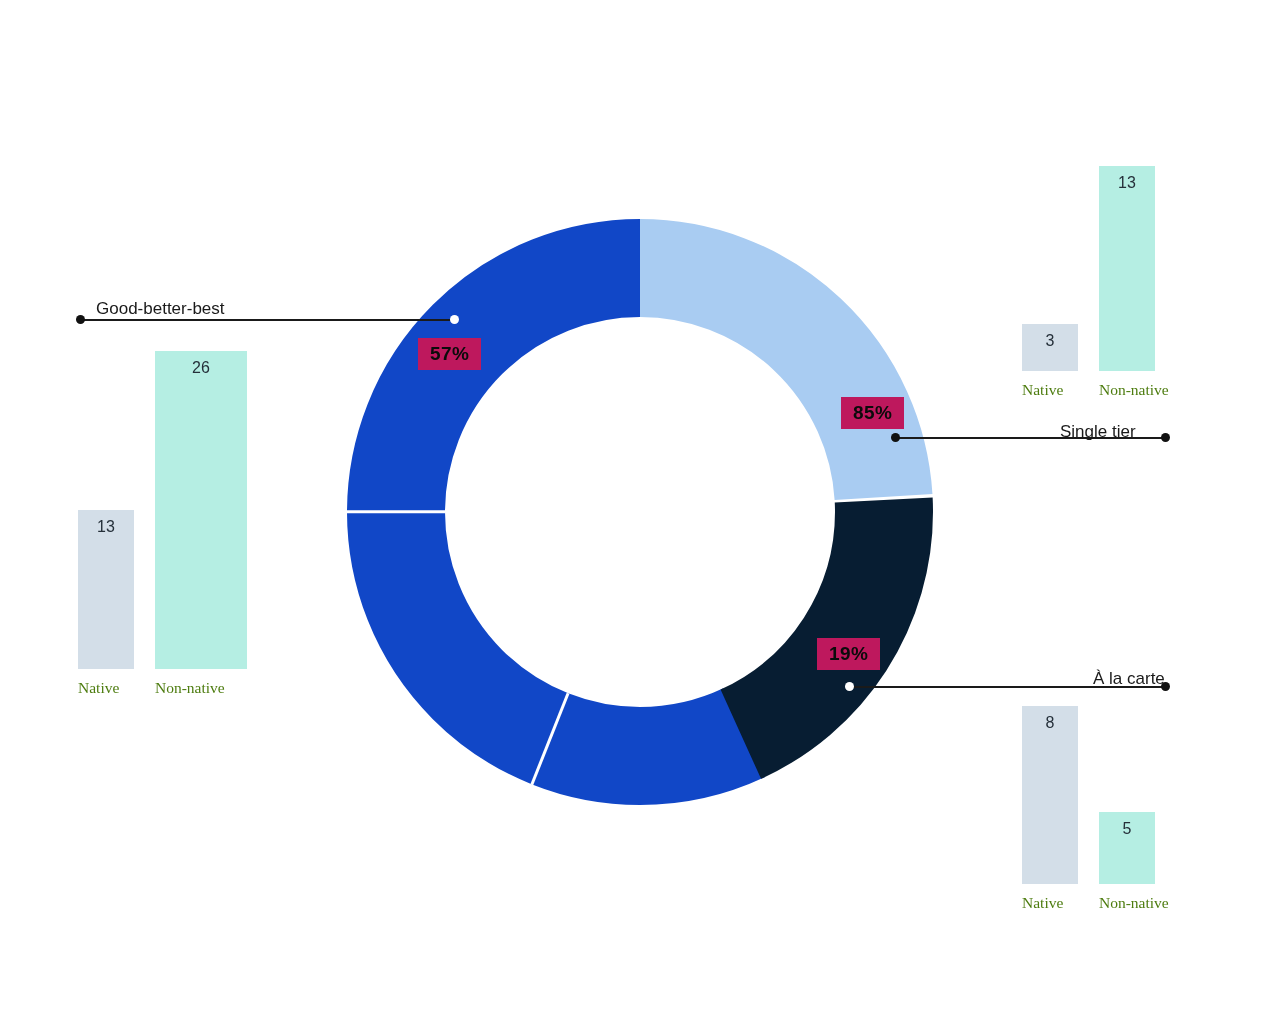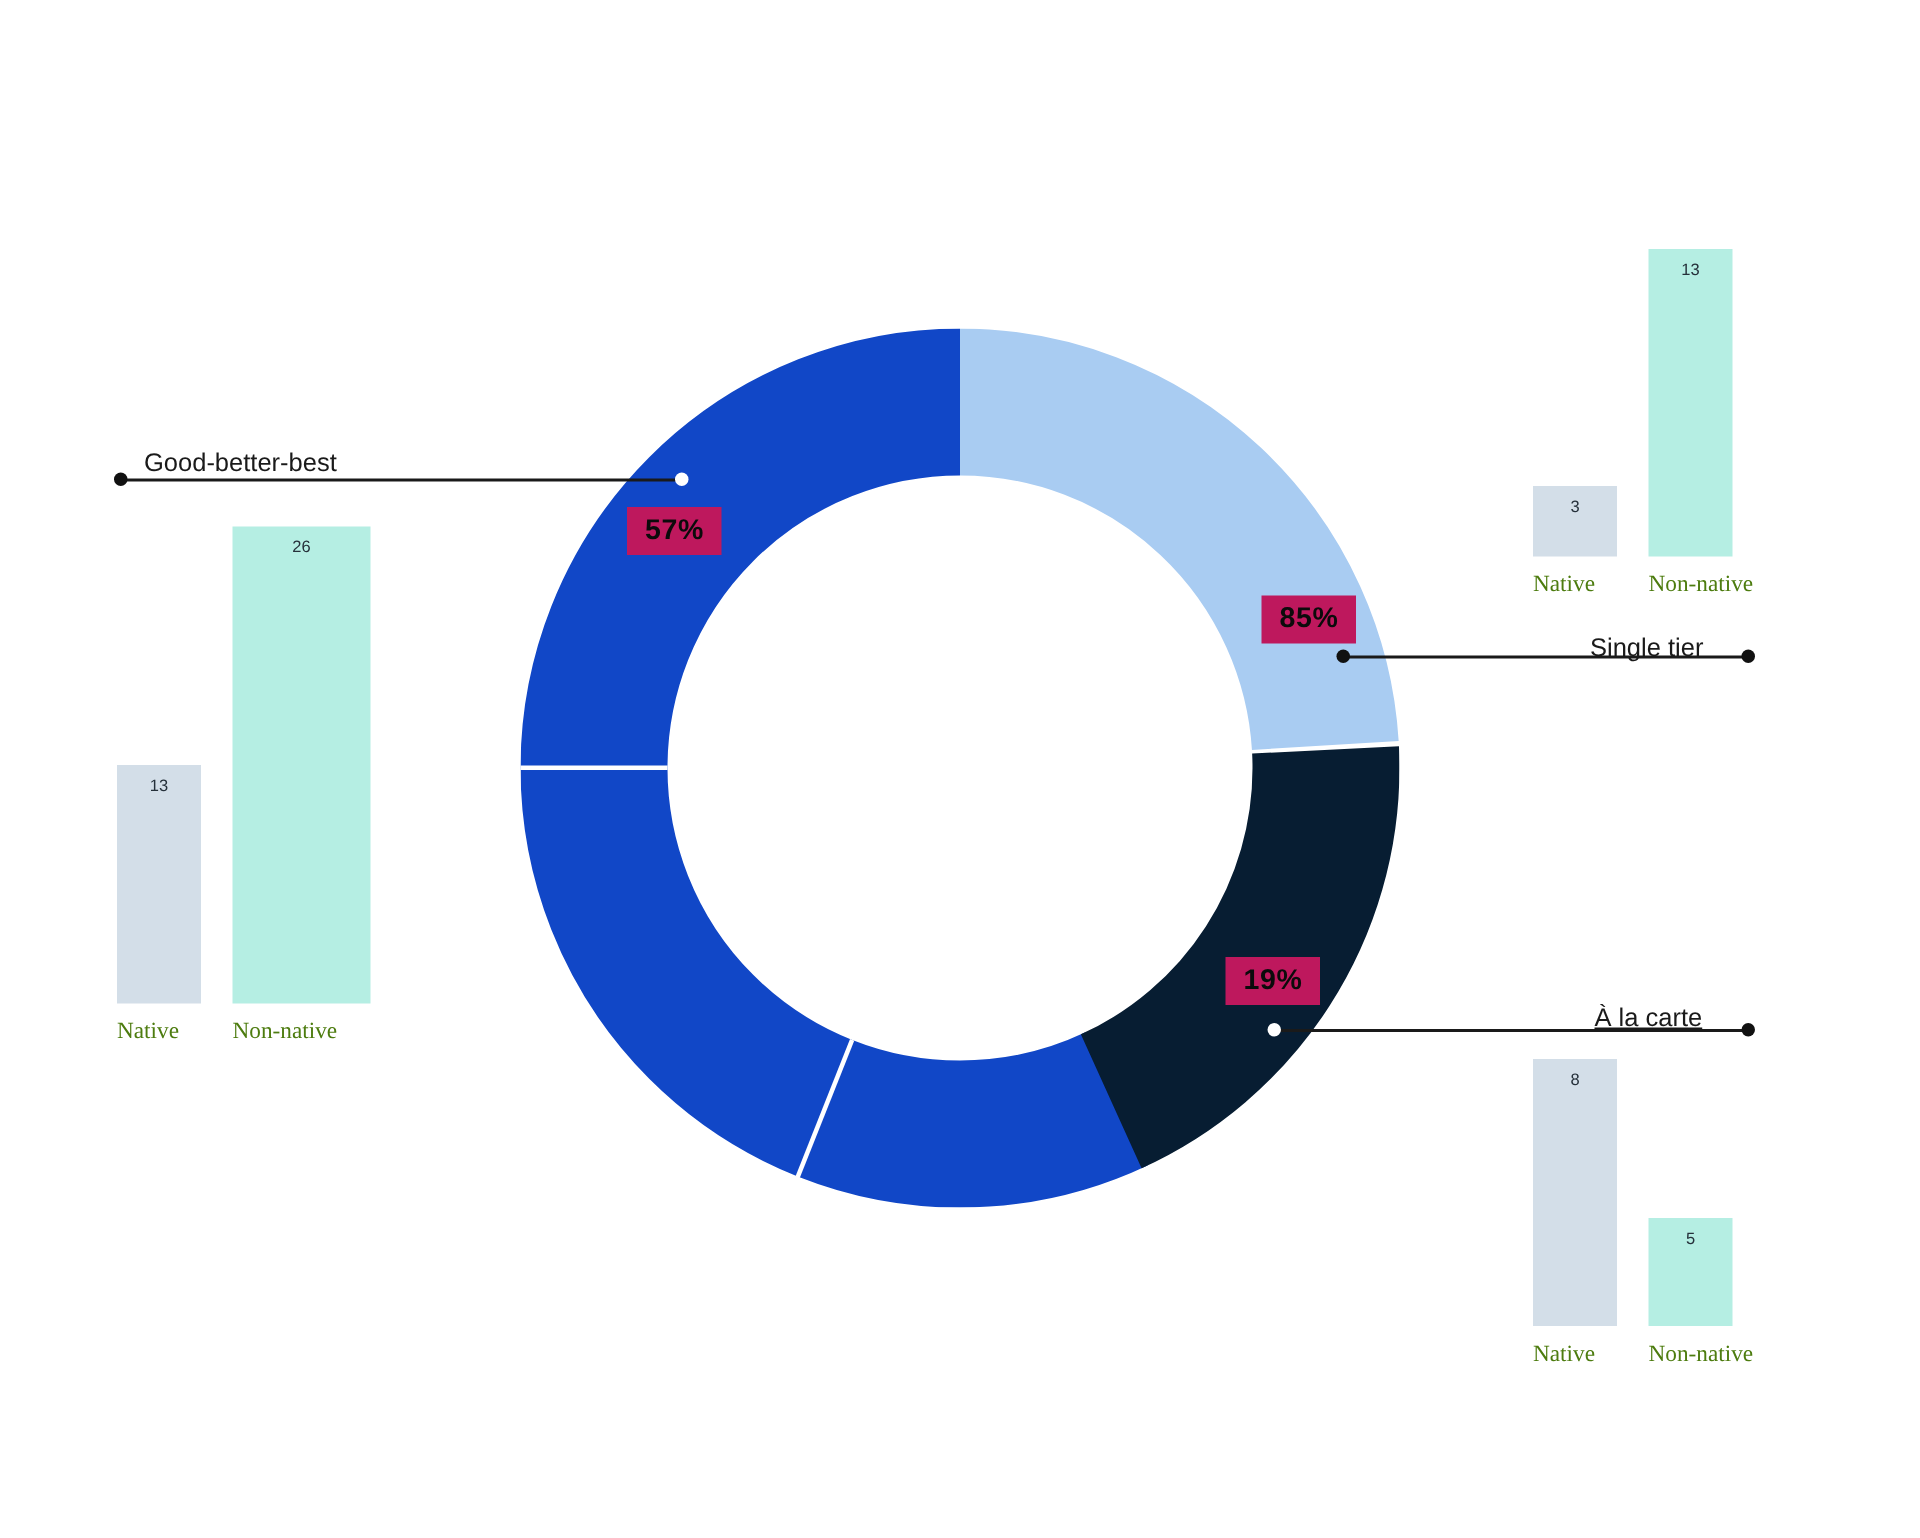--- a/index.html
+++ b/index.html
@@ -91,21 +91,21 @@
   
   #line-st    { left: 897px;  top: 437px; width: 270px; }
   #dot-st-l   { left: 891px;  top: 433px; }
   #dot-st-r   { left: 1161px; top: 433px; }
   #label-st   { left: 1060px; top: 423px; }
 
   
   #line-alc   { left: 851px;  top: 686px; width: 316px; }
   #dot-alc-l  { left: 845px;  top: 682px; }
   #dot-alc-r  { left: 1161px; top: 682px; }
-  #label-alc  { left: 1063px; top: 670px; text-decoration: underline; }
+  #label-alc  { left: 1093px; top: 670px; }
 
   
   .bar-group {
     position: absolute;
   }
   .bars-row {
     position: absolute;
     left: 0;
     bottom: 26px;
     display: flex;
@@ -119,21 +119,21 @@
   .bar {
     position: relative;
     width: 56px;
   }
   .bar-value {
     position: absolute;
     left: 0;
     right: 0;
     top: 9px;
     text-align: center;
-    font-size: 11px;
+    font-size: 16px;
     color: #25303a;
     line-height: 1;
   }
   .labels-row {
     position: absolute;
     left: 0;
     bottom: 0;
     display: flex;
   }
   .label-cell {

